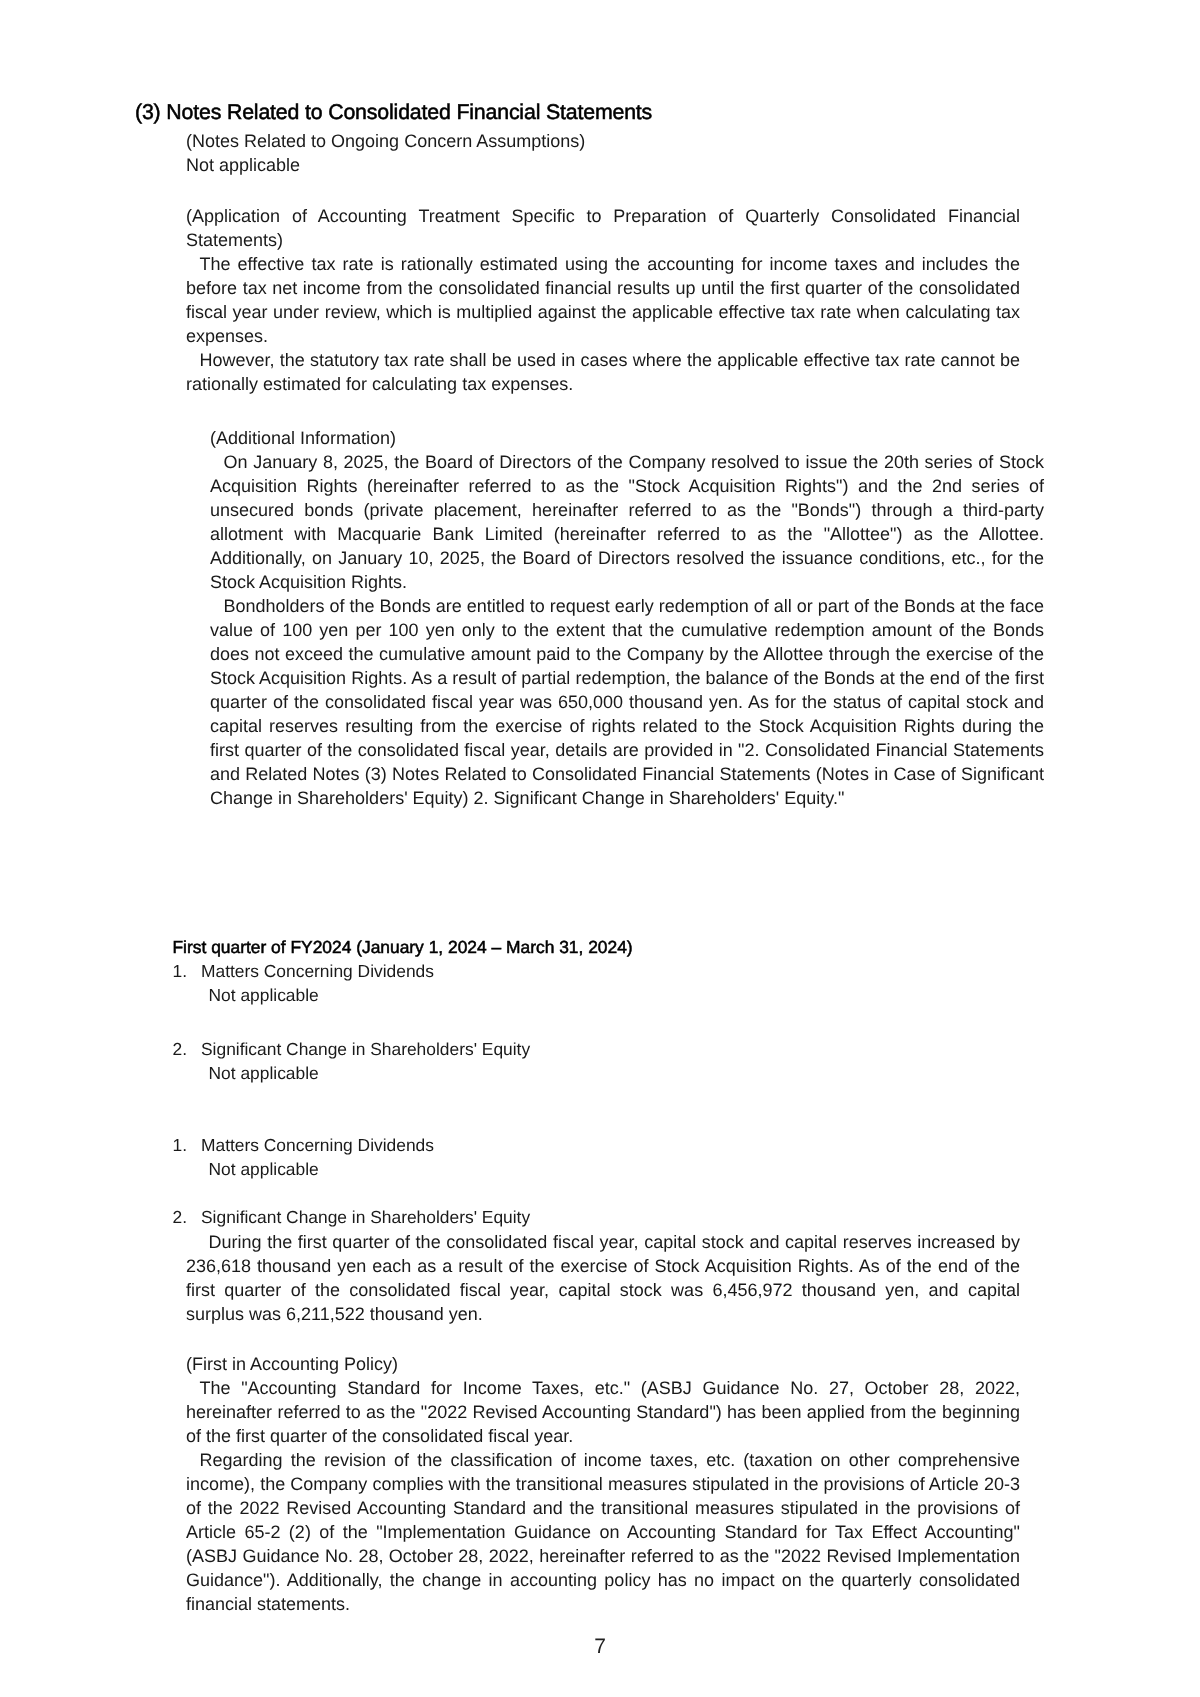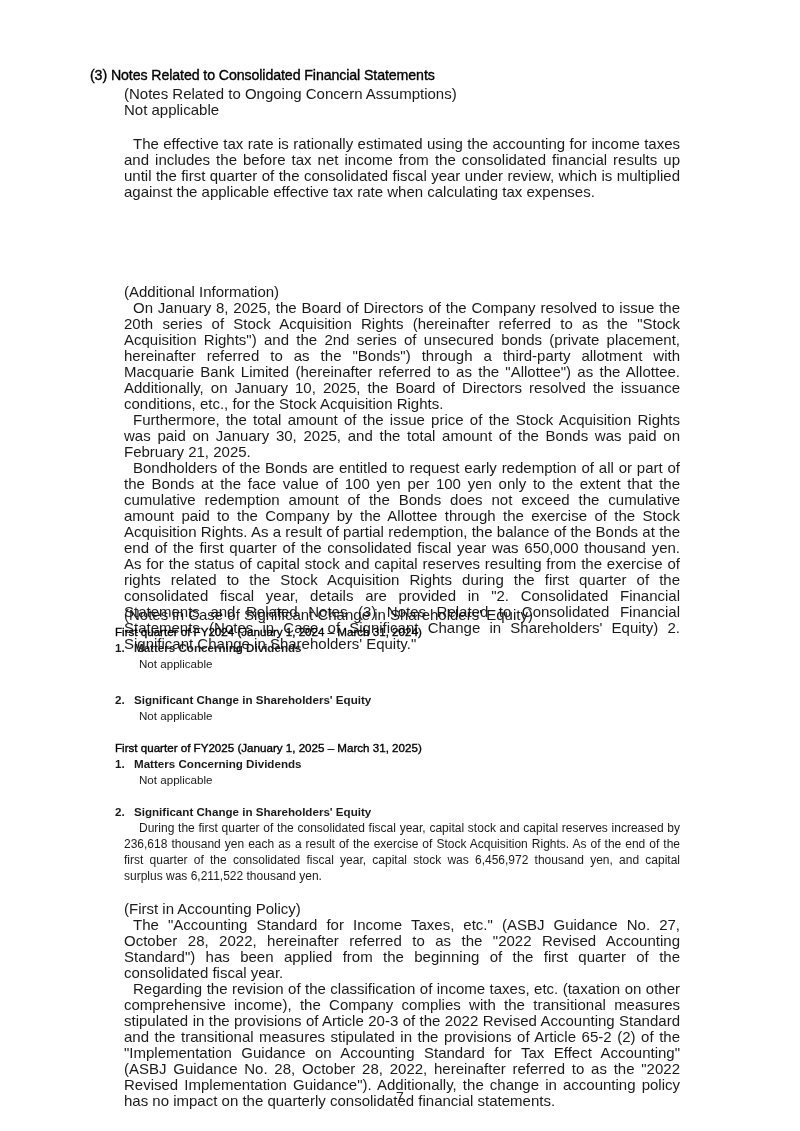--- a/index.html
+++ b/index.html
@@ -6,29 +6,29 @@
     body {
       width: 800px; height: 1131px; position: relative; overflow: hidden;
       font-family: "Liberation Sans", sans-serif; color: #1a1a1a;
     }
     .page { position: absolute; left: 0; top: 0; width: 800px; height: 851px; padding-left: 32px; }
     .title {
       position: absolute; left: 90px; top: 67px;
       font-size: 14.2px; font-weight: normal; color: #000; letter-spacing: -0.1px;
       -webkit-text-stroke: 0.35px #000;
     }
-    .block { position: absolute; left: 124px; width: 556px; font-size: 15px; line-height: 16px; }
+    .block { position: absolute; left: 124px; width: 556px; font-size: 12px; line-height: 16px; }
     .block p { margin: 0; text-align: justify; }
     .block p.indent { text-indent: 9px; }
     .heading-line { margin: 0; }
     .fy-heading {
       position: absolute; left: 115px; font-size: 11.6px; line-height: 16px;
       color: #000; text-align: right; -webkit-text-stroke: 0.35px #000;
     }
-    .list-item { position: absolute; left: 115px; font-size: 11.6px; line-height: 16px; font-weight: bold; }
+    .list-item { position: absolute; left: 115px; font-size: 11.6px; line-height: 16px; }
     .list-item .num { display: inline-block; width: 19px; }
     .sub-na { position: absolute; left: 139px; font-size: 11.6px; line-height: 16px; }
     .equity-para {
       position: absolute; left: 124px; width: 556px; font-size: 12px; line-height: 16px;
       text-align: justify; margin: 0;
     }
     .page-number {
       position: absolute; left: 0; width: 800px; top: 1089px; text-align: center;
       font-size: 14px; color: #222;
     }
@@ -39,44 +39,43 @@
 <div class="page">
 
   <div class="title">(3) Notes Related to Consolidated Financial Statements</div>
 
   <div class="block" style="top:86px;">
     <p class="heading-line">(Notes Related to Ongoing Concern Assumptions)</p>
     <p>Not applicable</p>
   </div>
 
   <div class="block" style="top:136px;">
+    <p class="heading-line">(Application of Accounting Treatment Specific to Preparation of Quarterly Consolidated Financial Statements)</p>
     <p class="indent">The effective tax rate is rationally estimated using the accounting for income taxes and includes the before tax net income from the consolidated financial results up until the first quarter of the consolidated fiscal year under review, which is multiplied against the applicable effective tax rate when calculating tax expenses.</p>
+    <p class="indent">However, the statutory tax rate shall be used in cases where the applicable effective tax rate cannot be rationally estimated for calculating tax expenses.</p>
   </div>
 
-  <div class="block" style="top:284px;">
+  <div class="block" style="top:284px;margin-left:16px;">
     <p class="heading-line">(Additional Information)</p>
     <p class="indent">On January 8, 2025, the Board of Directors of the Company resolved to issue the 20th series of Stock Acquisition Rights (hereinafter referred to as the "Stock Acquisition Rights") and the 2nd series of unsecured bonds (private placement, hereinafter referred to as the "Bonds") through a third-party allotment with Macquarie Bank Limited (hereinafter referred to as the "Allottee") as the Allottee. Additionally, on January 10, 2025, the Board of Directors resolved the issuance conditions, etc., for the Stock Acquisition Rights.</p>
-    <p class="indent">Furthermore, the total amount of the issue price of the Stock Acquisition Rights was paid on January 30, 2025, and the total amount of the Bonds was paid on February 21, 2025.</p>
     <p class="indent">Bondholders of the Bonds are entitled to request early redemption of all or part of the Bonds at the face value of 100 yen per 100 yen only to the extent that the cumulative redemption amount of the Bonds does not exceed the cumulative amount paid to the Company by the Allottee through the exercise of the Stock Acquisition Rights. As a result of partial redemption, the balance of the Bonds at the end of the first quarter of the consolidated fiscal year was 650,000 thousand yen. As for the status of capital stock and capital reserves resulting from the exercise of rights related to the Stock Acquisition Rights during the first quarter of the consolidated fiscal year, details are provided in "2. Consolidated Financial Statements and Related Notes (3) Notes Related to Consolidated Financial Statements (Notes in Case of Significant Change in Shareholders' Equity) 2. Significant Change in Shareholders' Equity."</p>
   </div>
 
-  <div class="block" style="top:607px;">(Notes in Case of Significant Change in Shareholders' Equity)</div>
 
   <div class="fy-heading" style="top:624px;">First quarter of FY2024 (January 1, 2024 – March 31, 2024)</div>
   <div class="list-item" style="top:640px;">
     <span class="num">1.</span><span>Matters Concerning Dividends</span>
   </div>
   <div class="sub-na" style="top:656px;">Not applicable</div>
 
   <div class="list-item" style="top:692px;">
     <span class="num">2.</span><span>Significant Change in Shareholders' Equity</span>
   </div>
   <div class="sub-na" style="top:708px;">Not applicable</div>
 
-  <div class="fy-heading" style="top:740px;">First quarter of FY2025 (January 1, 2025 – March 31, 2025)</div>
   <div class="list-item" style="top:756px;">
     <span class="num">1.</span><span>Matters Concerning Dividends</span>
   </div>
   <div class="sub-na" style="top:772px;">Not applicable</div>
 
   <div class="list-item" style="top:804px;">
     <span class="num">2.</span><span>Significant Change in Shareholders' Equity</span>
   </div>
   <p class="equity-para" style="top:820px;">
     <span style="display:block;text-indent:15px;">During the first quarter of the consolidated fiscal year, capital stock and capital reserves increased by 236,618 thousand yen each as a result of the exercise of Stock Acquisition Rights. As of the end of the first quarter of the consolidated fiscal year, capital stock was 6,456,972 thousand yen, and capital surplus was 6,211,522 thousand yen.</span>

